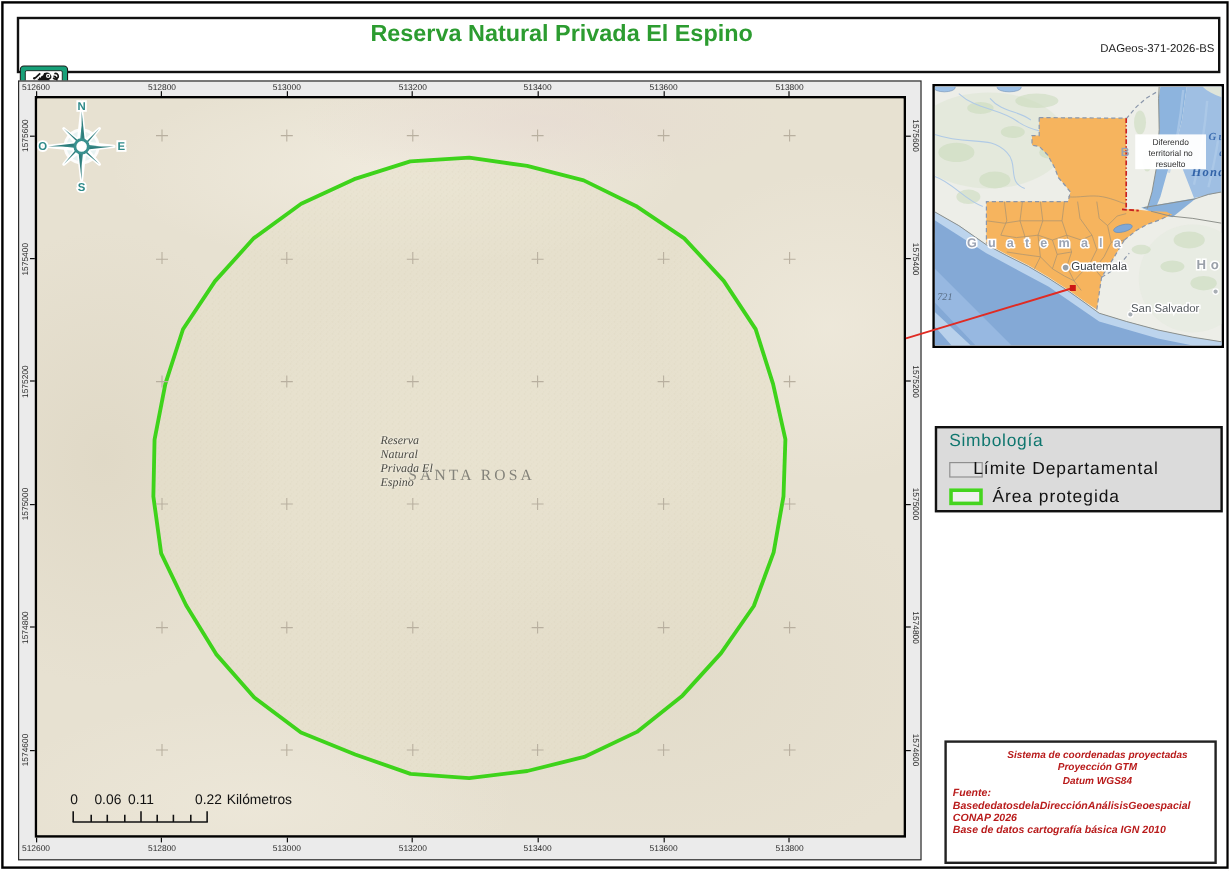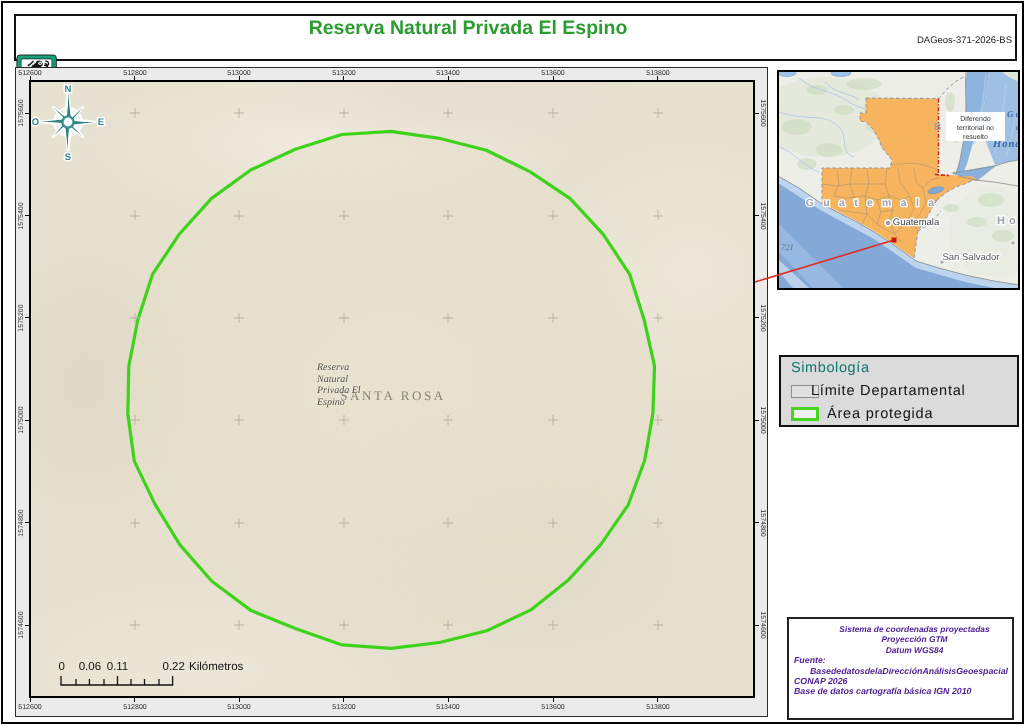--- a/index.html
+++ b/index.html
@@ -291,24 +291,24 @@
 <rect x="143.5" y="9.5" width="5" height="5" fill="#cc1616"></rect>
 </svg>
 
 <div class="abs" style="left:779px;top:355px;width:236px;height:68px;background:#dbdbdb;border:2px solid #111;"></div>
 <div class="abs" style="left:791px;top:360px;font-size:14.5px;letter-spacing:0.6px;color:#0f766e;">Simbología</div>
 <div class="abs" style="left:791px;top:385px;width:26px;height:11px;background:#e0e0e0;border:1px solid #8f8f8f;"></div>
 <div class="abs" style="left:811px;top:383px;font-size:14.5px;letter-spacing:0.8px;color:#111;">Límite Departamental</div>
 <div class="abs" style="left:791px;top:407px;width:22px;height:8px;background:#f0f0f0;border:3px solid #45d41f;"></div>
 <div class="abs" style="left:827px;top:406px;font-size:14.5px;letter-spacing:0.8px;color:#111;">Área protegida</div>
 
-<div class="abs" style="left:787px;top:617px;width:223px;height:99px;background:#fff;border:2px solid #222;font-weight:bold;font-style:italic;color:#4c1d95;">
+<div class="abs" style="left:787px;top:617px;width:223px;height:99px;background:#fff;border:2px solid #222;font-weight:bold;font-style:italic;color:#b91c1c;">
 <div style="margin:5px 4px 0 32px;text-align:center;font-size:8.4px;line-height:10.4px;">Sistema de coordenadas proyectadas<br>Proyección GTM<br>Datum WGS84</div>
 <div style="margin:0 4px 0 5px;font-size:8.8px;line-height:10.4px;">Fuente:<br>
-<span style="display:flex;justify-content:flex-end;font-style:italic;">
+<span style="display:flex;justify-content:flex-start;font-style:italic;">
           <span>Base</span>
           <span>de</span>
           <span>datos</span>
           <span>de</span>
           <span>la</span>
           <span>Dirección</span>
           <span>Análisis</span>
           <span>Geoespacial</span>
         </span>
 CONAP 2026<br>Base de datos cartografía básica IGN 2010</div>

